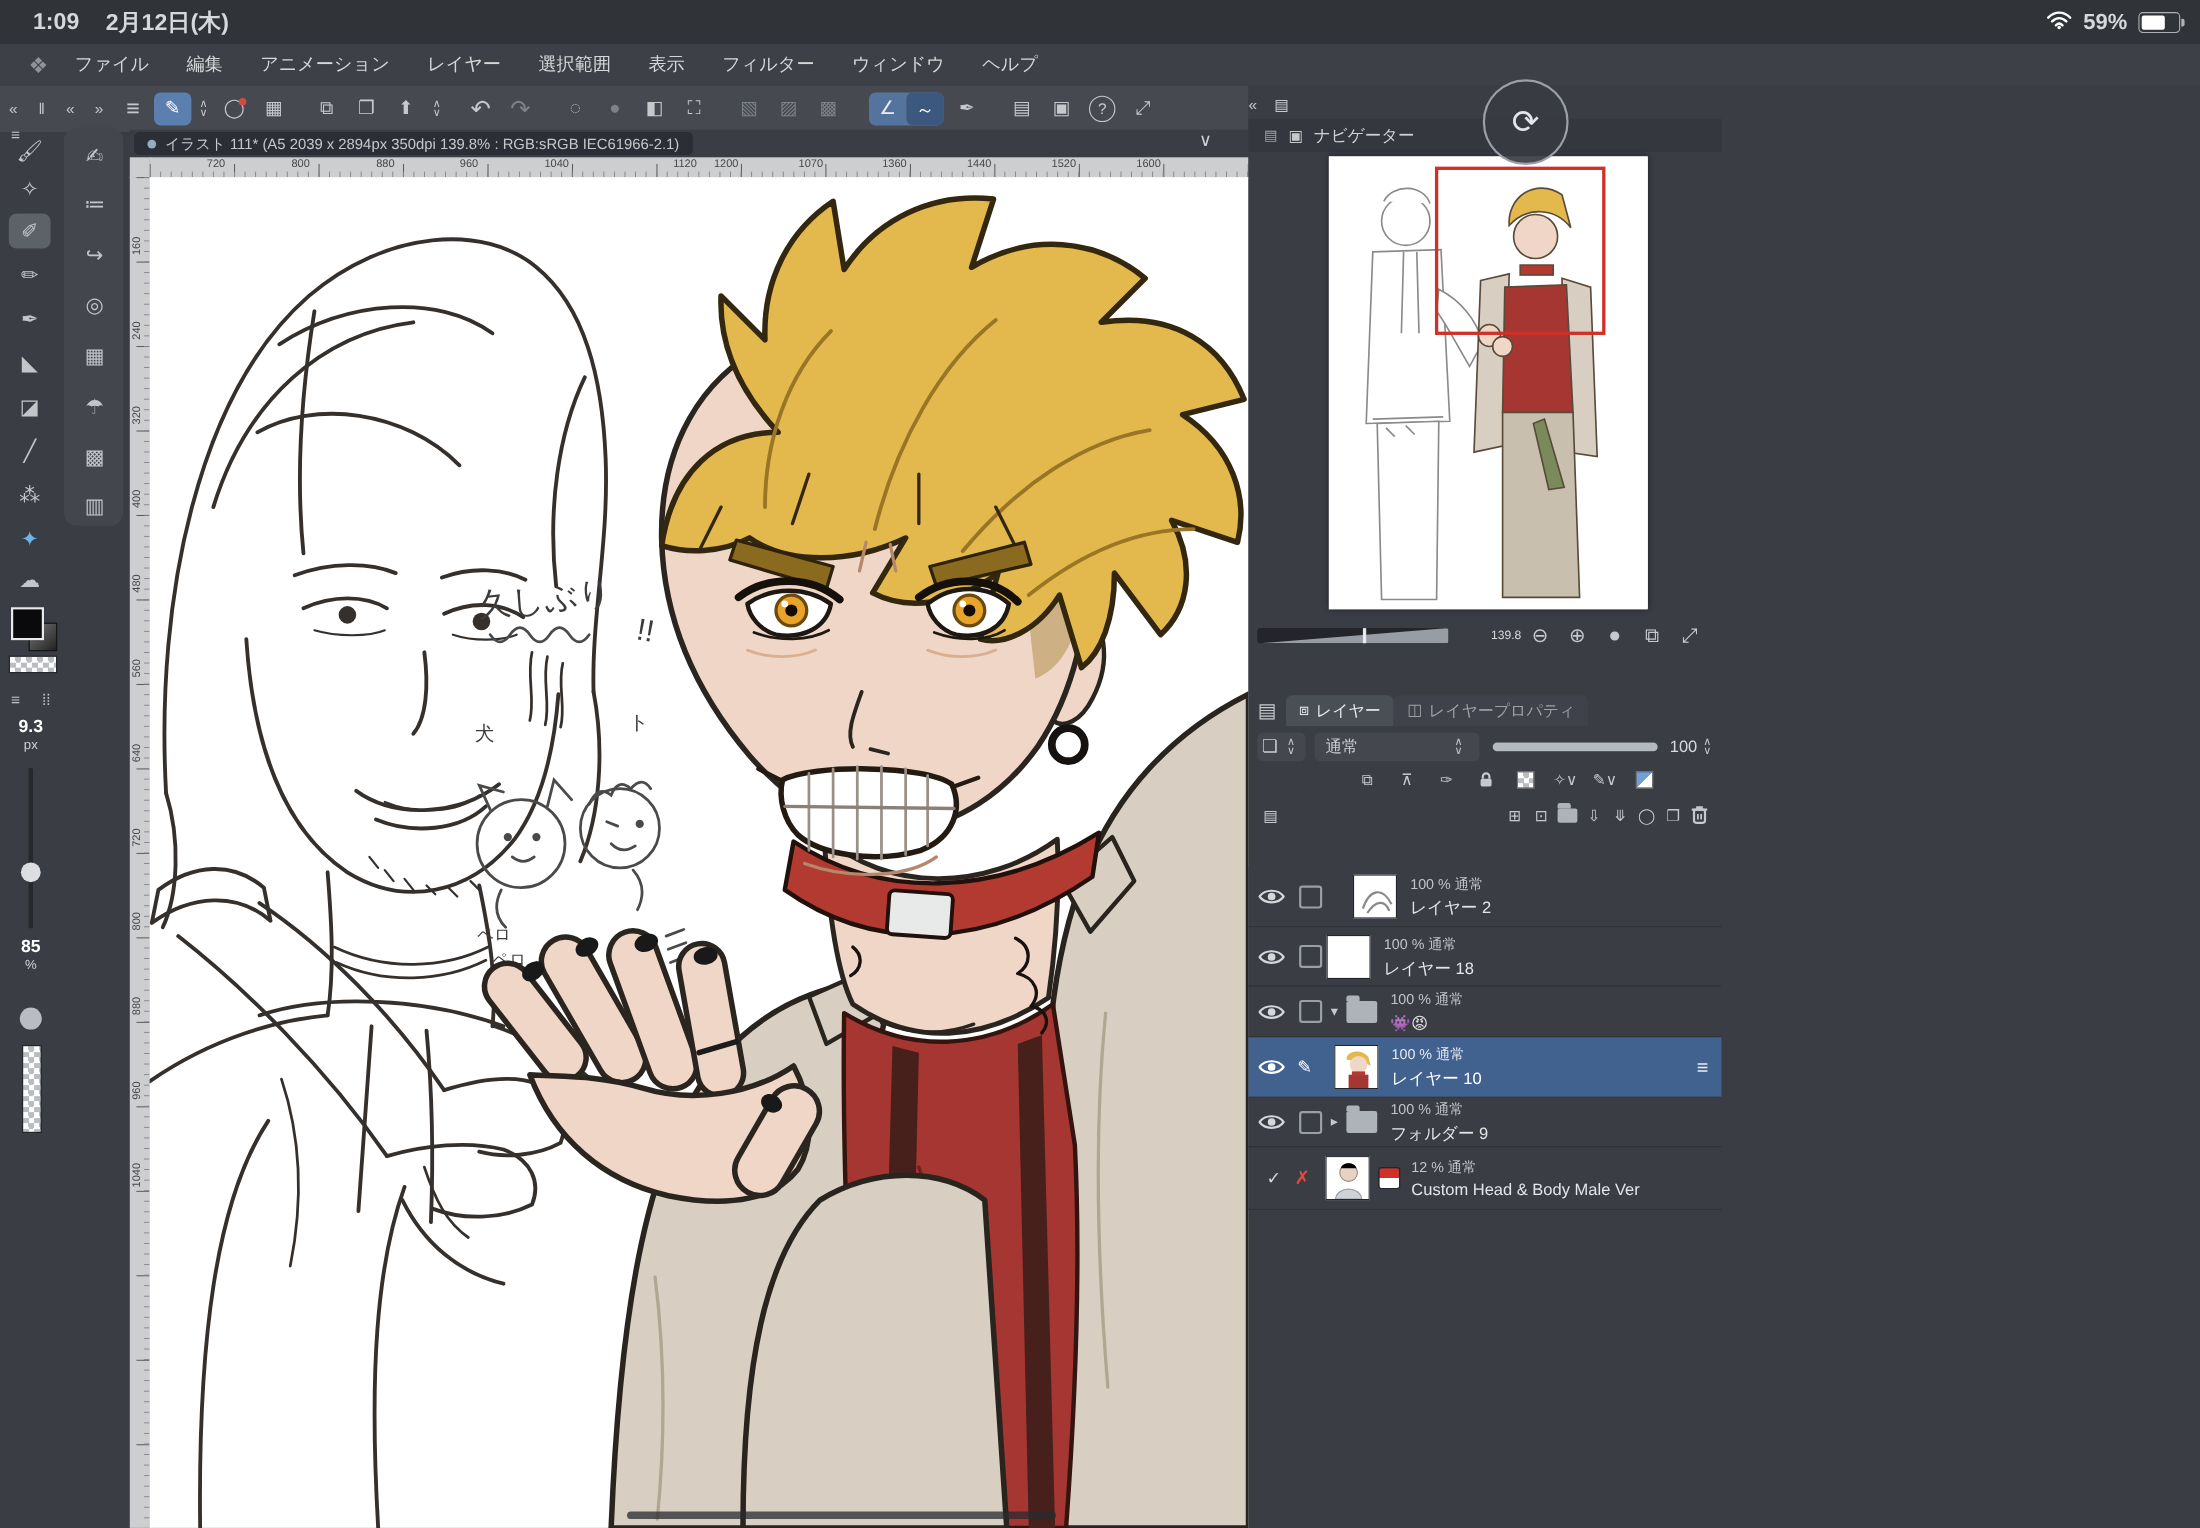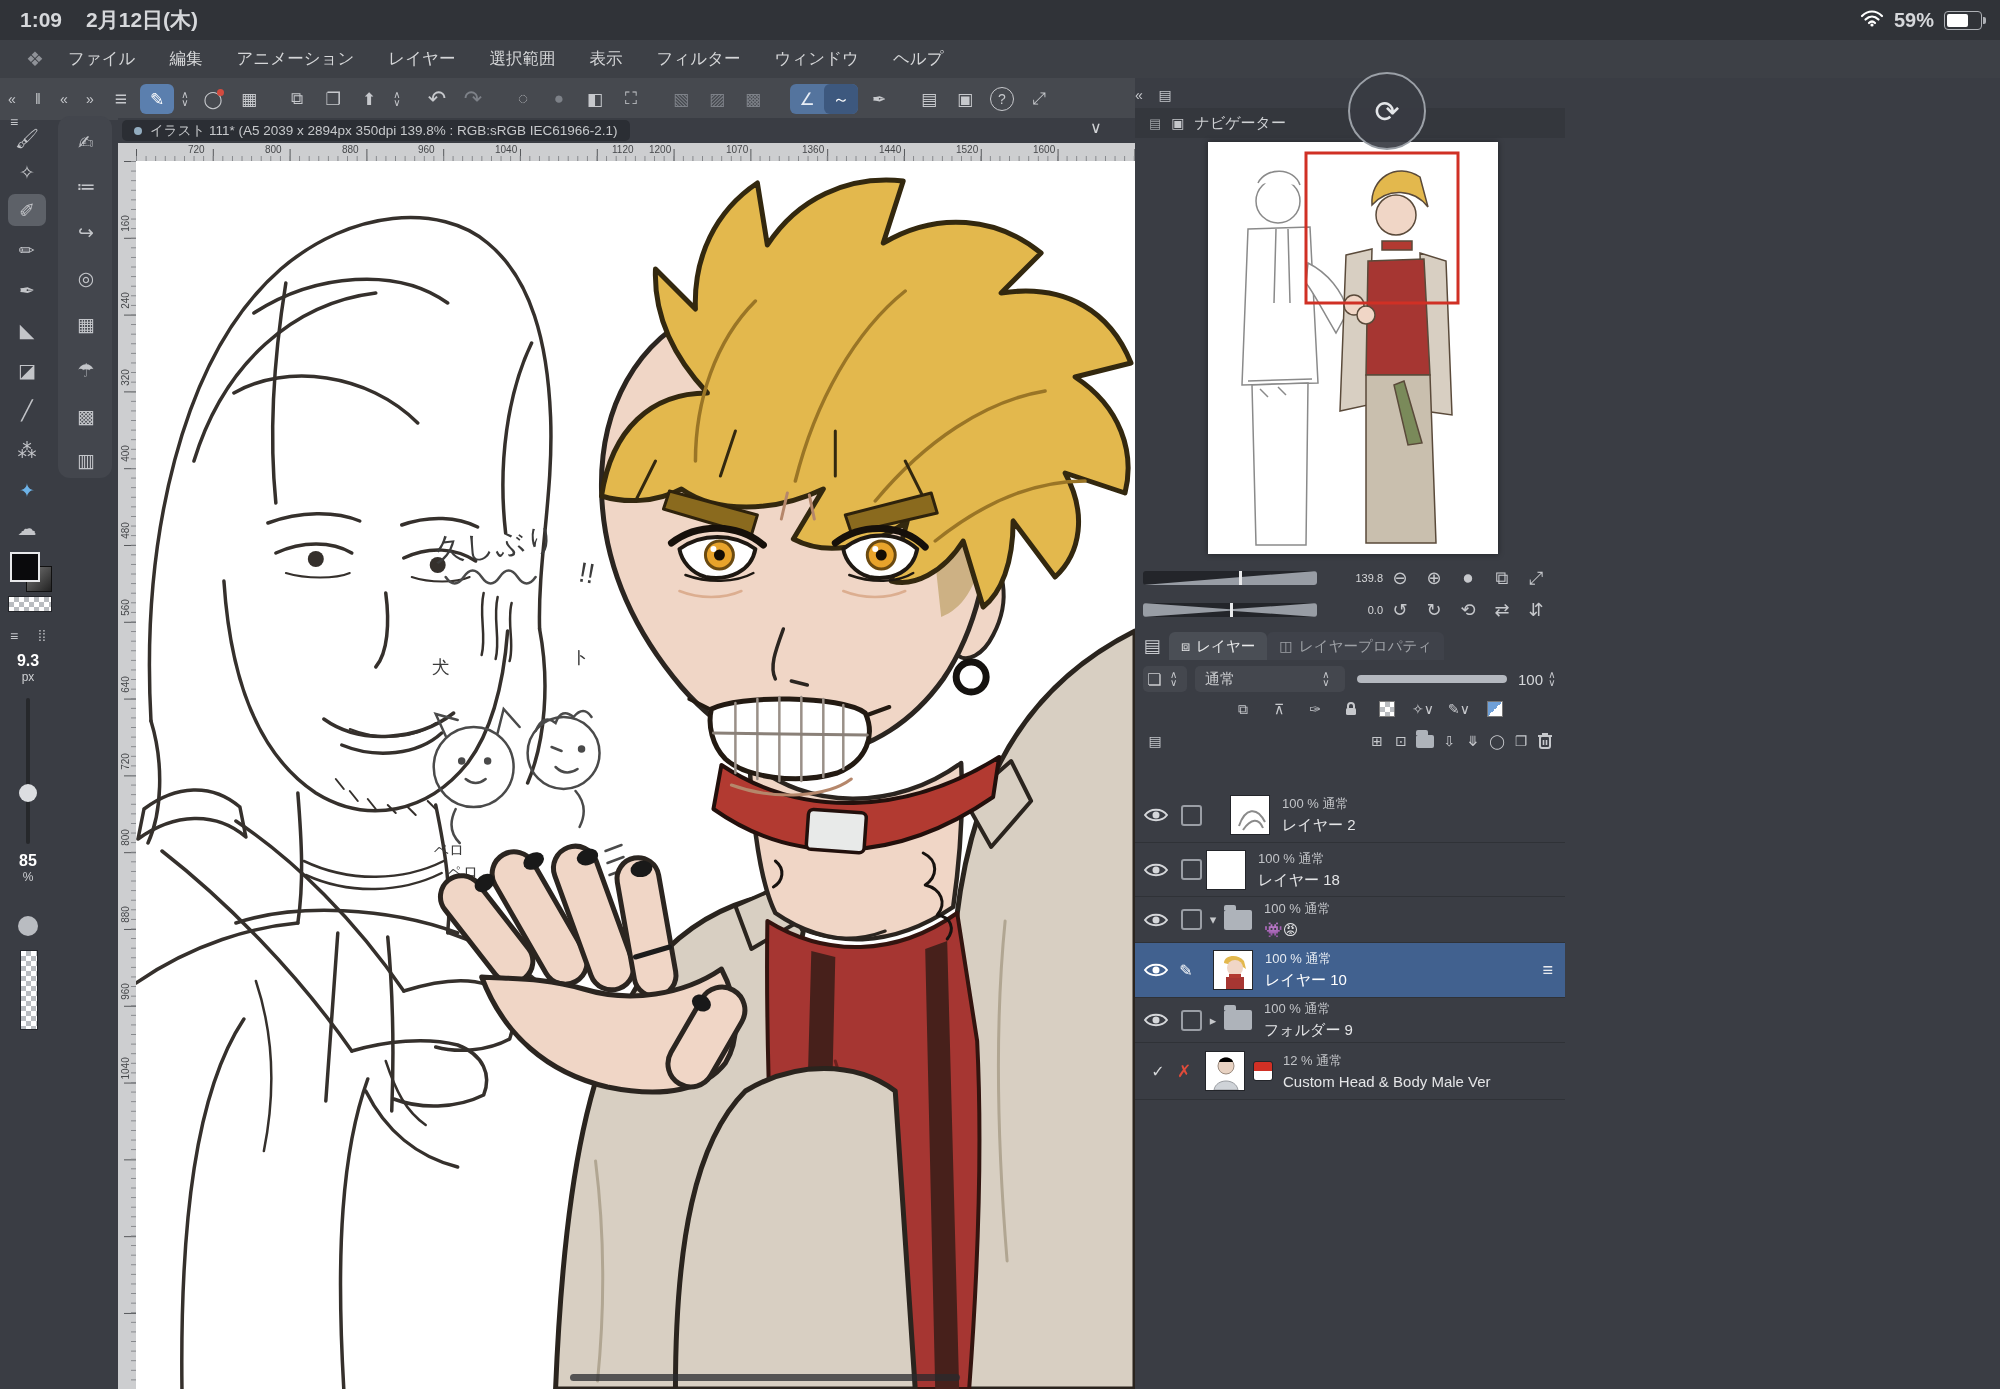--- a/index.html
+++ b/index.html
@@ -5,21 +5,21 @@
   html,body{margin:0;padding:0;}
   body{width:2000px;height:1389px;position:relative;overflow:hidden;background:#3a3d44;
        font-family:"Liberation Sans","DejaVu Sans",sans-serif;color:#d6d8db;-webkit-user-select:none;}
   .abs{position:absolute;}
   .icn{display:flex;align-items:center;justify-content:center;color:#c6c8cc;font-size:17px;
        width:34px;height:30px;flex:0 0 auto;}
   .icn.dim{color:#7d8188;}
   .icn.sm{width:24px;font-size:14px;}
   
   #statusbar{left:0;top:0;width:2000px;height:40px;background:#303338;display:flex;align-items:center;}
-  #statusbar .time{font-weight:bold;font-size:21px;margin-left:20px;}
+  #statusbar .time{font-weight:bold;font-size:21px;margin-left:30px;}
   #statusbar .date{font-weight:bold;font-size:21px;margin-left:24px;}
   #statusbar .right{margin-left:auto;display:flex;align-items:center;margin-right:18px;gap:10px;}
   .battery{width:36px;height:17px;border:1.5px solid #aeb1b6;border-radius:4px;position:relative;}
   .battery .fill{position:absolute;left:2px;top:2px;bottom:2px;width:59%;background:#fff;border-radius:2px;}
   .battery .tip{position:absolute;right:-5px;top:5px;width:3px;height:7px;background:#aeb1b6;border-radius:0 2px 2px 0;}
   
   #menubar{left:0;top:40px;width:2000px;height:38px;background:#3d4046;display:flex;align-items:center;}
   #menubar .logo{margin-left:26px;color:#8f9298;font-size:20px;}
   #menubar .items{display:flex;gap:34px;margin-left:24px;font-size:16.5px;color:#d5d6d8;}
   #menubar .items span{cursor:default;}
@@ -438,32 +438,20 @@
         <span class="nk" style="left:55%;"></span>
       </div>
     <span class="navval">139.8</span>
     <span class="cbtn">⊖</span>
     <span class="cbtn">⊕</span>
     <span class="cbtn">⏺︎</span>
     <span class="cbtn">⧉</span>
     <span class="cbtn">⤢</span>
   </div>
 
-  <div class="navrow" style="top:518px;">
-    <div class="wedge">
-        <span class="bow"></span>
-        <span class="nk" style="left:50%;"></span>
-      </div>
-    <span class="navval">0.0</span>
-    <span class="cbtn">↺</span>
-    <span class="cbtn">↻</span>
-    <span class="cbtn">⟲</span>
-    <span class="cbtn">⇄</span>
-    <span class="cbtn">⇵</span>
-  </div>
 
   <div id="layertabs">
     <span class="cbtn" style="height:28px;">▤</span>
     <span class="ltab on">
       <span>⧈</span>
       <span>レイヤー</span>
     </span>
     <span class="ltab off">
       <span>◫</span>
       <span>レイヤープロパティ</span>

